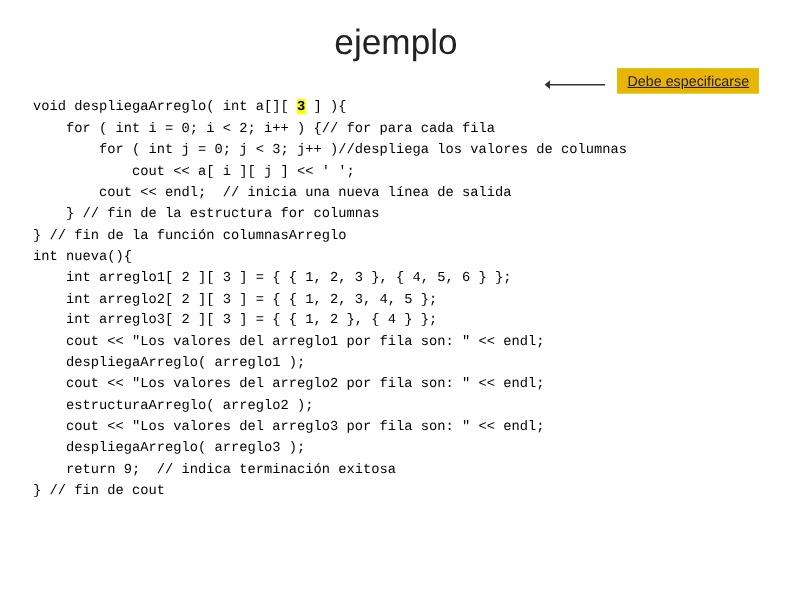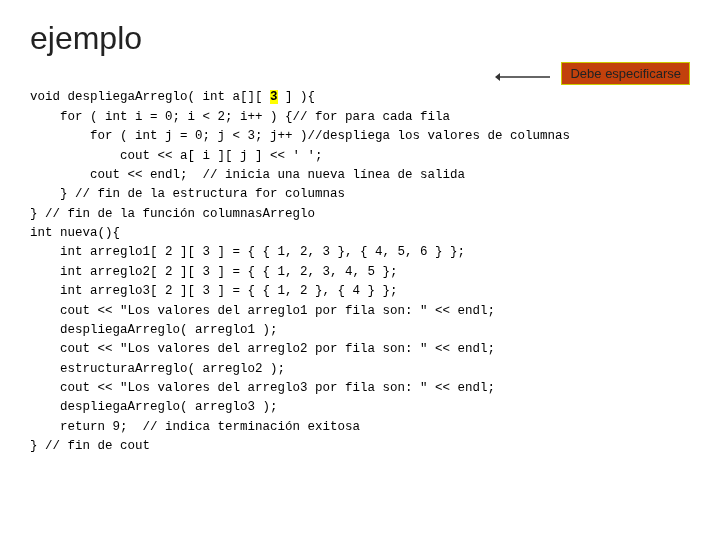--- a/index.html
+++ b/index.html
@@ -10,36 +10,38 @@
       font-family: 'Courier New', Courier, monospace;
       overflow: hidden;
     }
     .page {
       width: 720px;
       height: 540px;
       position: relative;
       padding: 20px 30px;
     }
     .title {
+      text-align: center;
       font-family: Arial, sans-serif;
       font-size: 32px;
       font-weight: normal;
       color: #222;
       margin-bottom: 0;
     }
     .annotation-box {
       position: absolute;
       top: 62px;
       right: 30px;
-      background: #c2410c;
+      background: #eab308;
       border: 1px solid #cccc00;
       padding: 3px 8px;
       font-family: Arial, sans-serif;
       font-size: 13px;
       color: #222;
+      text-decoration: underline;
     }
     .code-block {
       margin-top: 12px;
       font-size: 12.5px;
       line-height: 1.55;
       color: #000;
       white-space: pre;
     }
     .highlight {
       background: #ffff00;

